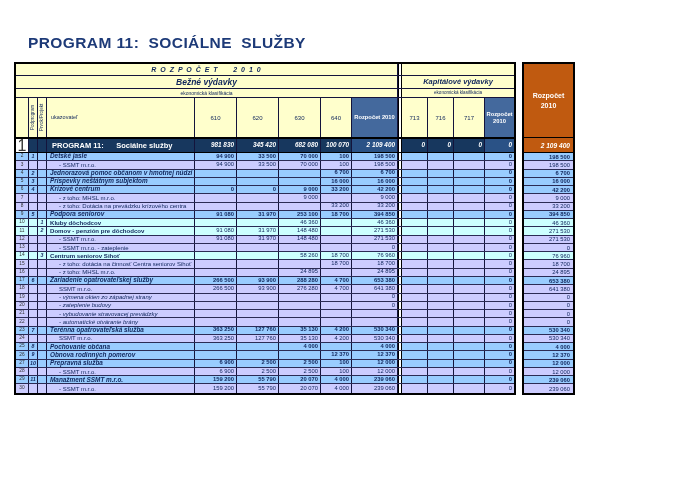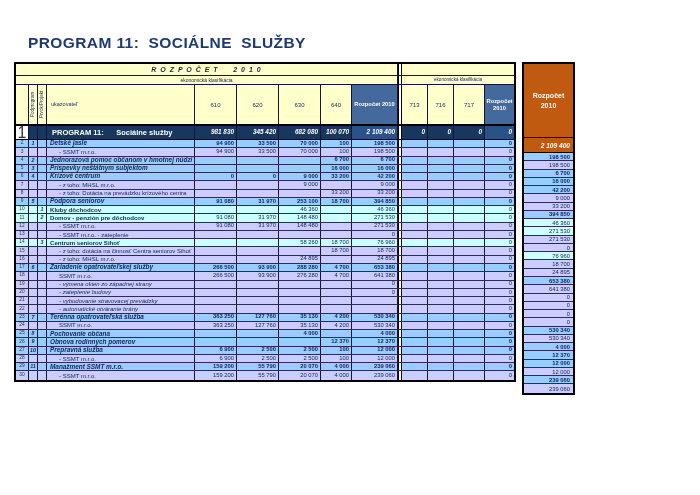--- a/index.html
+++ b/index.html
@@ -113,20 +113,29 @@
     <div class="main-table">
 
       <div class="frow hdr-banner">
         <div class="cell banner-left">
           <span class="banner-text">R O Z P O Č E T     2 0 1 0</span>
         </div>
         <div class="cell c-div"></div>
         <div class="cell banner-right"></div>
       </div>
 
+      <div class="frow hdr-section">
+        <div class="cell sec-left">
+          <span class="sec-txt">Bežné výdavky</span>
+        </div>
+        <div class="cell c-div"></div>
+        <div class="cell sec-right">
+          <span class="sec-txt" style="font-size:7.5px">Kapitálové výdavky</span>
+        </div>
+      </div>
 
       <div class="frow hdr-ekon">
         <div class="cell sec-left">
           <span class="ekon-txt">ekonomická klasifikácia</span>
         </div>
         <div class="cell c-div"></div>
         <div class="cell sec-right">
           <span class="ekon-txt" style="font-size:4.6px">ekonomická klasifikácia</span>
         </div>
       </div>

